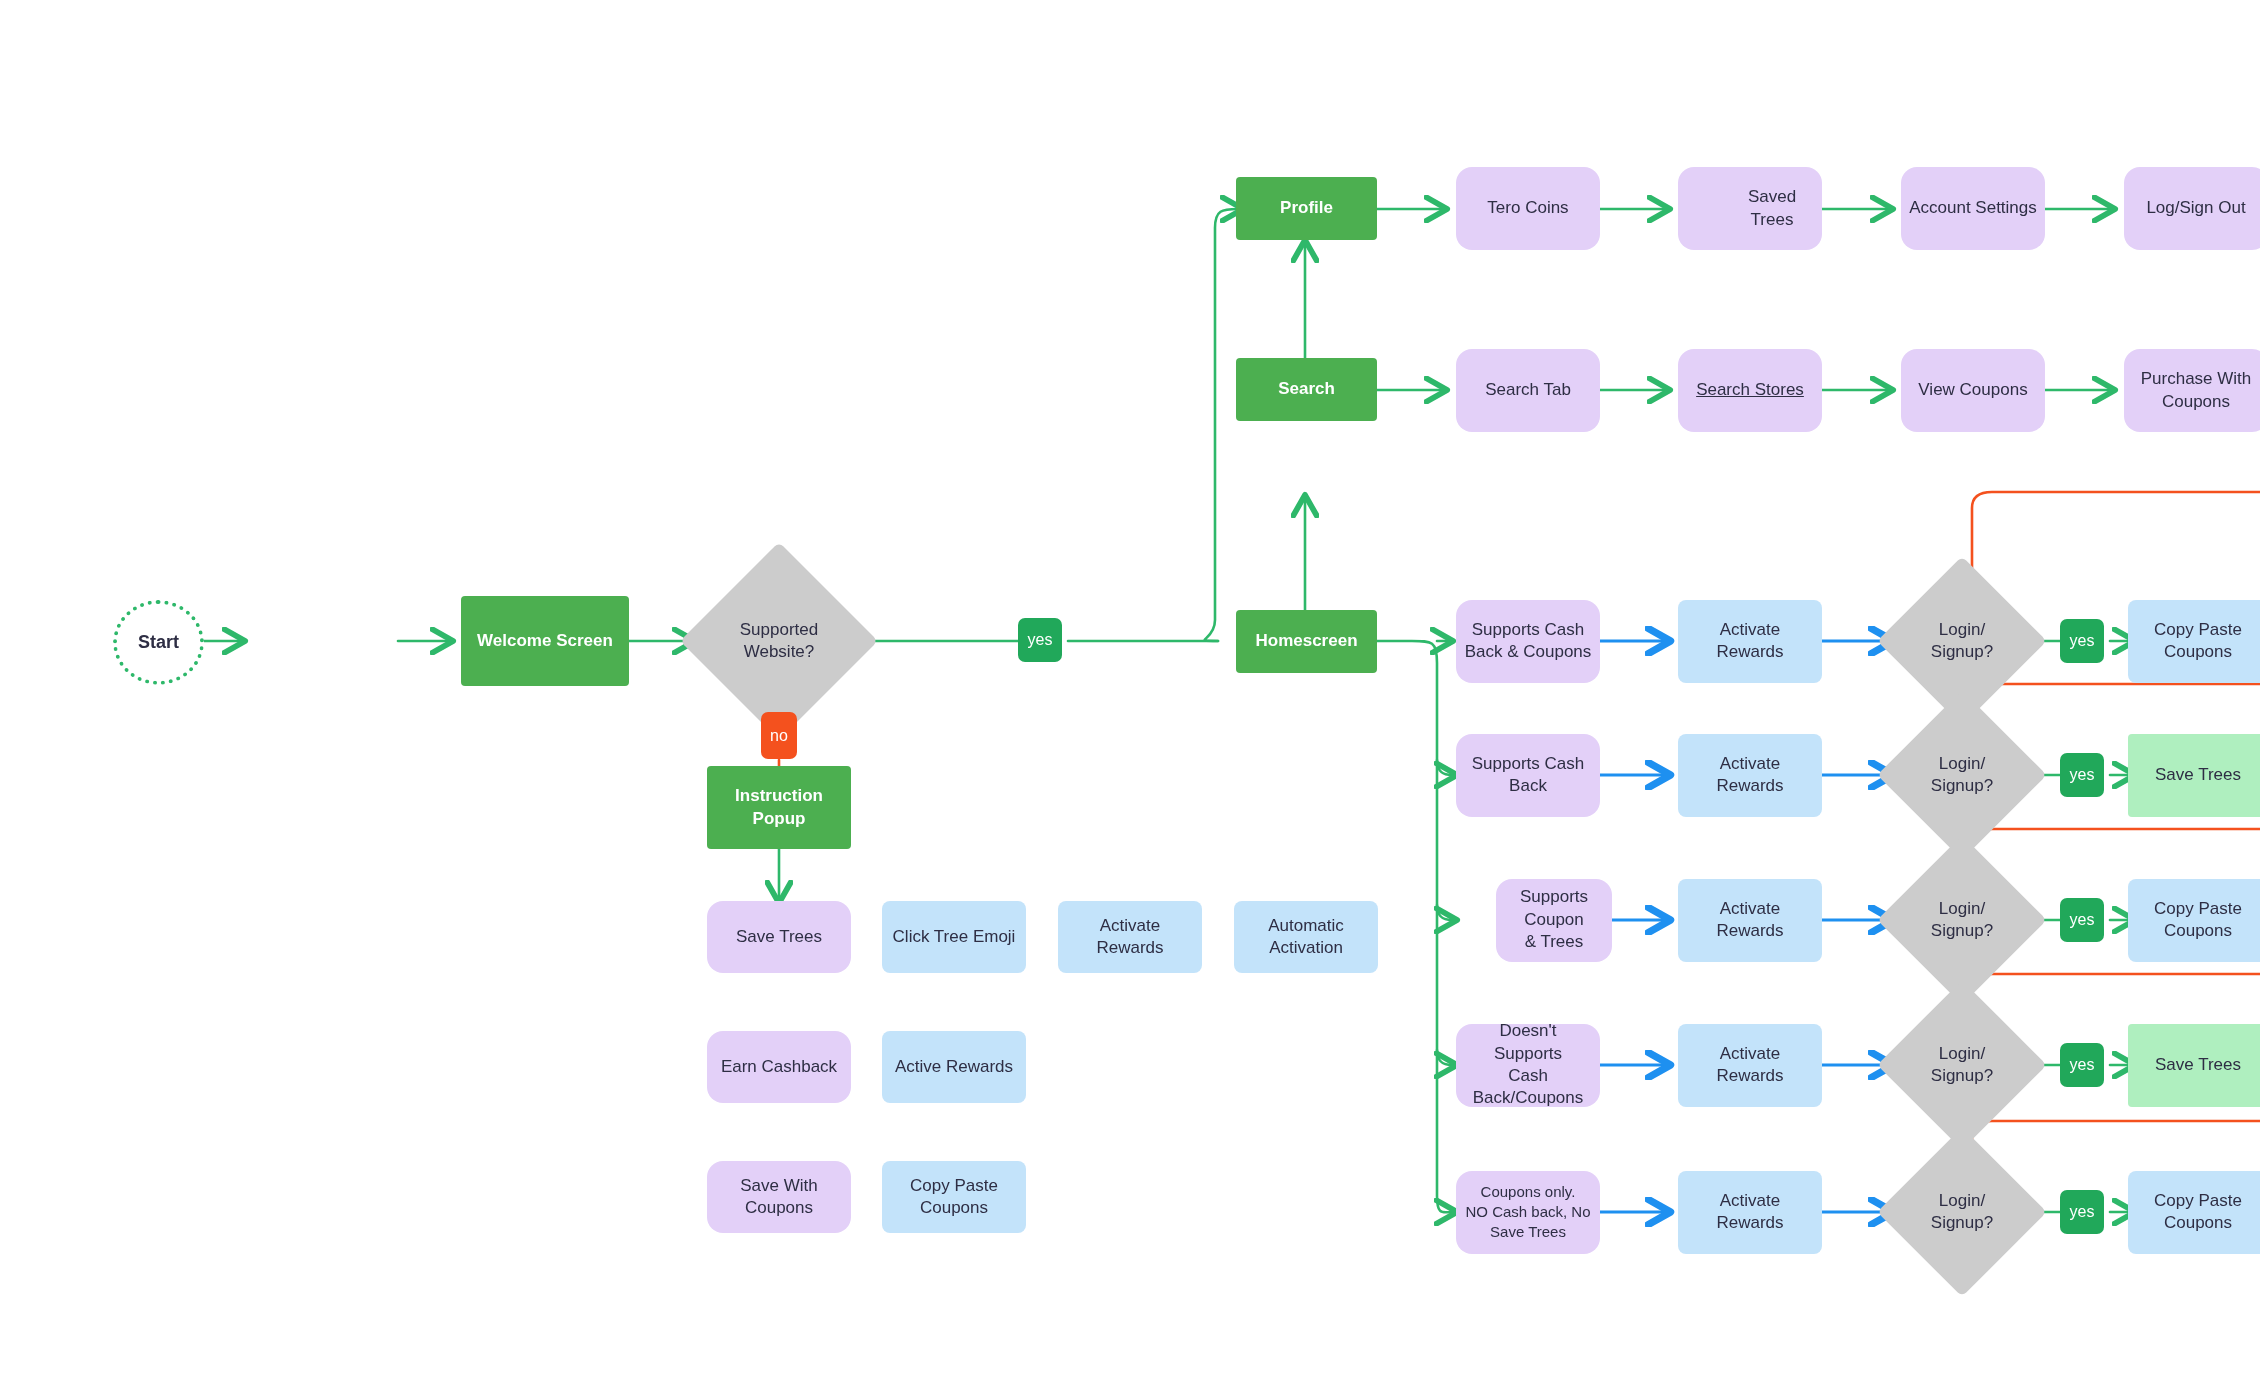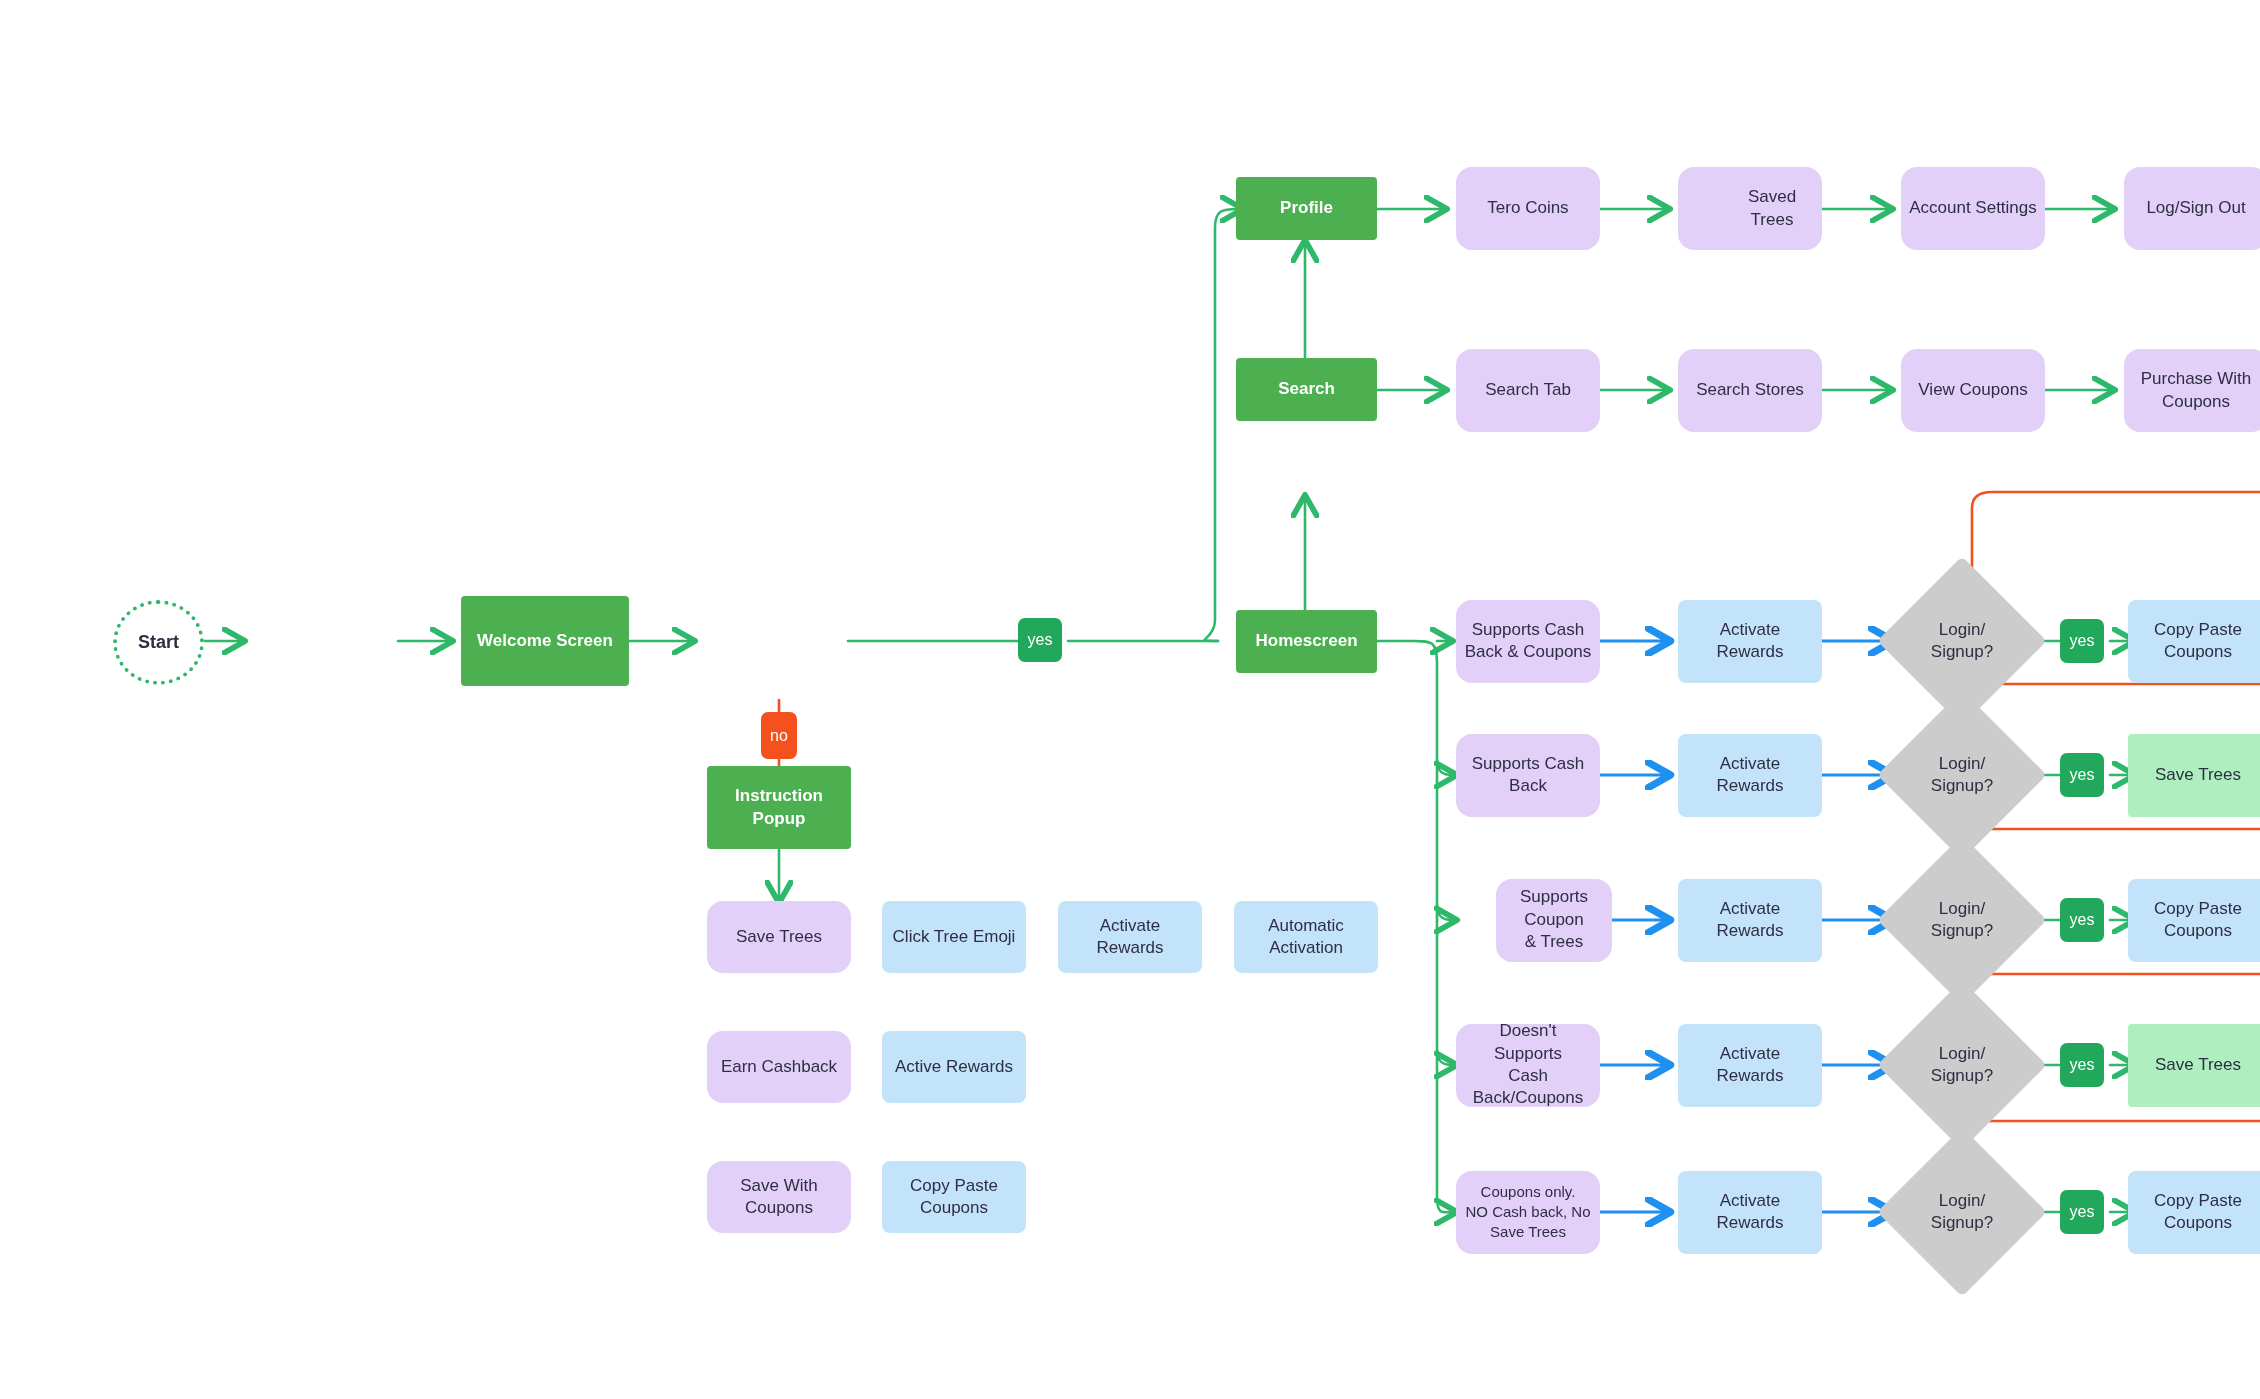--- a/index.html
+++ b/index.html
@@ -124,20 +124,25 @@
 
   <div class="node n-start" style="left:113px;top:600px;width:91px;height:85px;">
     <span class="tx">Start</span>
   </div>
 
 
   <div class="node n-green" style="left:461px;top:596px;width:168px;height:90px;">
     <span class="tx">Welcome Screen</span>
   </div>
 
+  <div class="diamond" style="left:709px;top:571px;width:140px;height:140px;">
+    <div class="dshape"></div>
+    <div class="dtx">Supported
+Website?</div>
+  </div>
 
   <div class="badge badge-no" style="left:761px;top:712px;width:36px;height:47px;">
     <span>no</span>
   </div>
 
   <div class="node n-green" style="left:707px;top:766px;width:144px;height:83px;">
     <span class="tx">Instruction Popup</span>
   </div>
 
   <div class="badge badge-yes" style="left:1018px;top:618px;width:44px;height:44px;">
@@ -165,21 +170,21 @@
   <div class="node n-purple" style="left:1901px;top:167px;width:144px;height:83px;">
     <span class="tx">Account Settings</span>
   </div>
   <div class="node n-purple" style="left:2124px;top:167px;width:144px;height:83px;">
     <span class="tx">Log/Sign Out</span>
   </div>
 
   <div class="node n-purple" style="left:1456px;top:349px;width:144px;height:83px;">
     <span class="tx">Search Tab</span>
   </div>
-  <div class="node n-purple" style="left:1678px;top:349px;width:144px;height:83px;">
+  <div class="node n-purple" style="left:1678px;top:349px;width:144px;height:83px;text-decoration:underline;">
     <span class="tx">Search Stores</span>
   </div>
   <div class="node n-purple" style="left:1901px;top:349px;width:144px;height:83px;">
     <span class="tx">View Coupons</span>
   </div>
   <div class="node n-purple" style="left:2124px;top:349px;width:144px;height:83px;">
     <span class="tx">Purchase With
 Coupons</span>
   </div>
 

